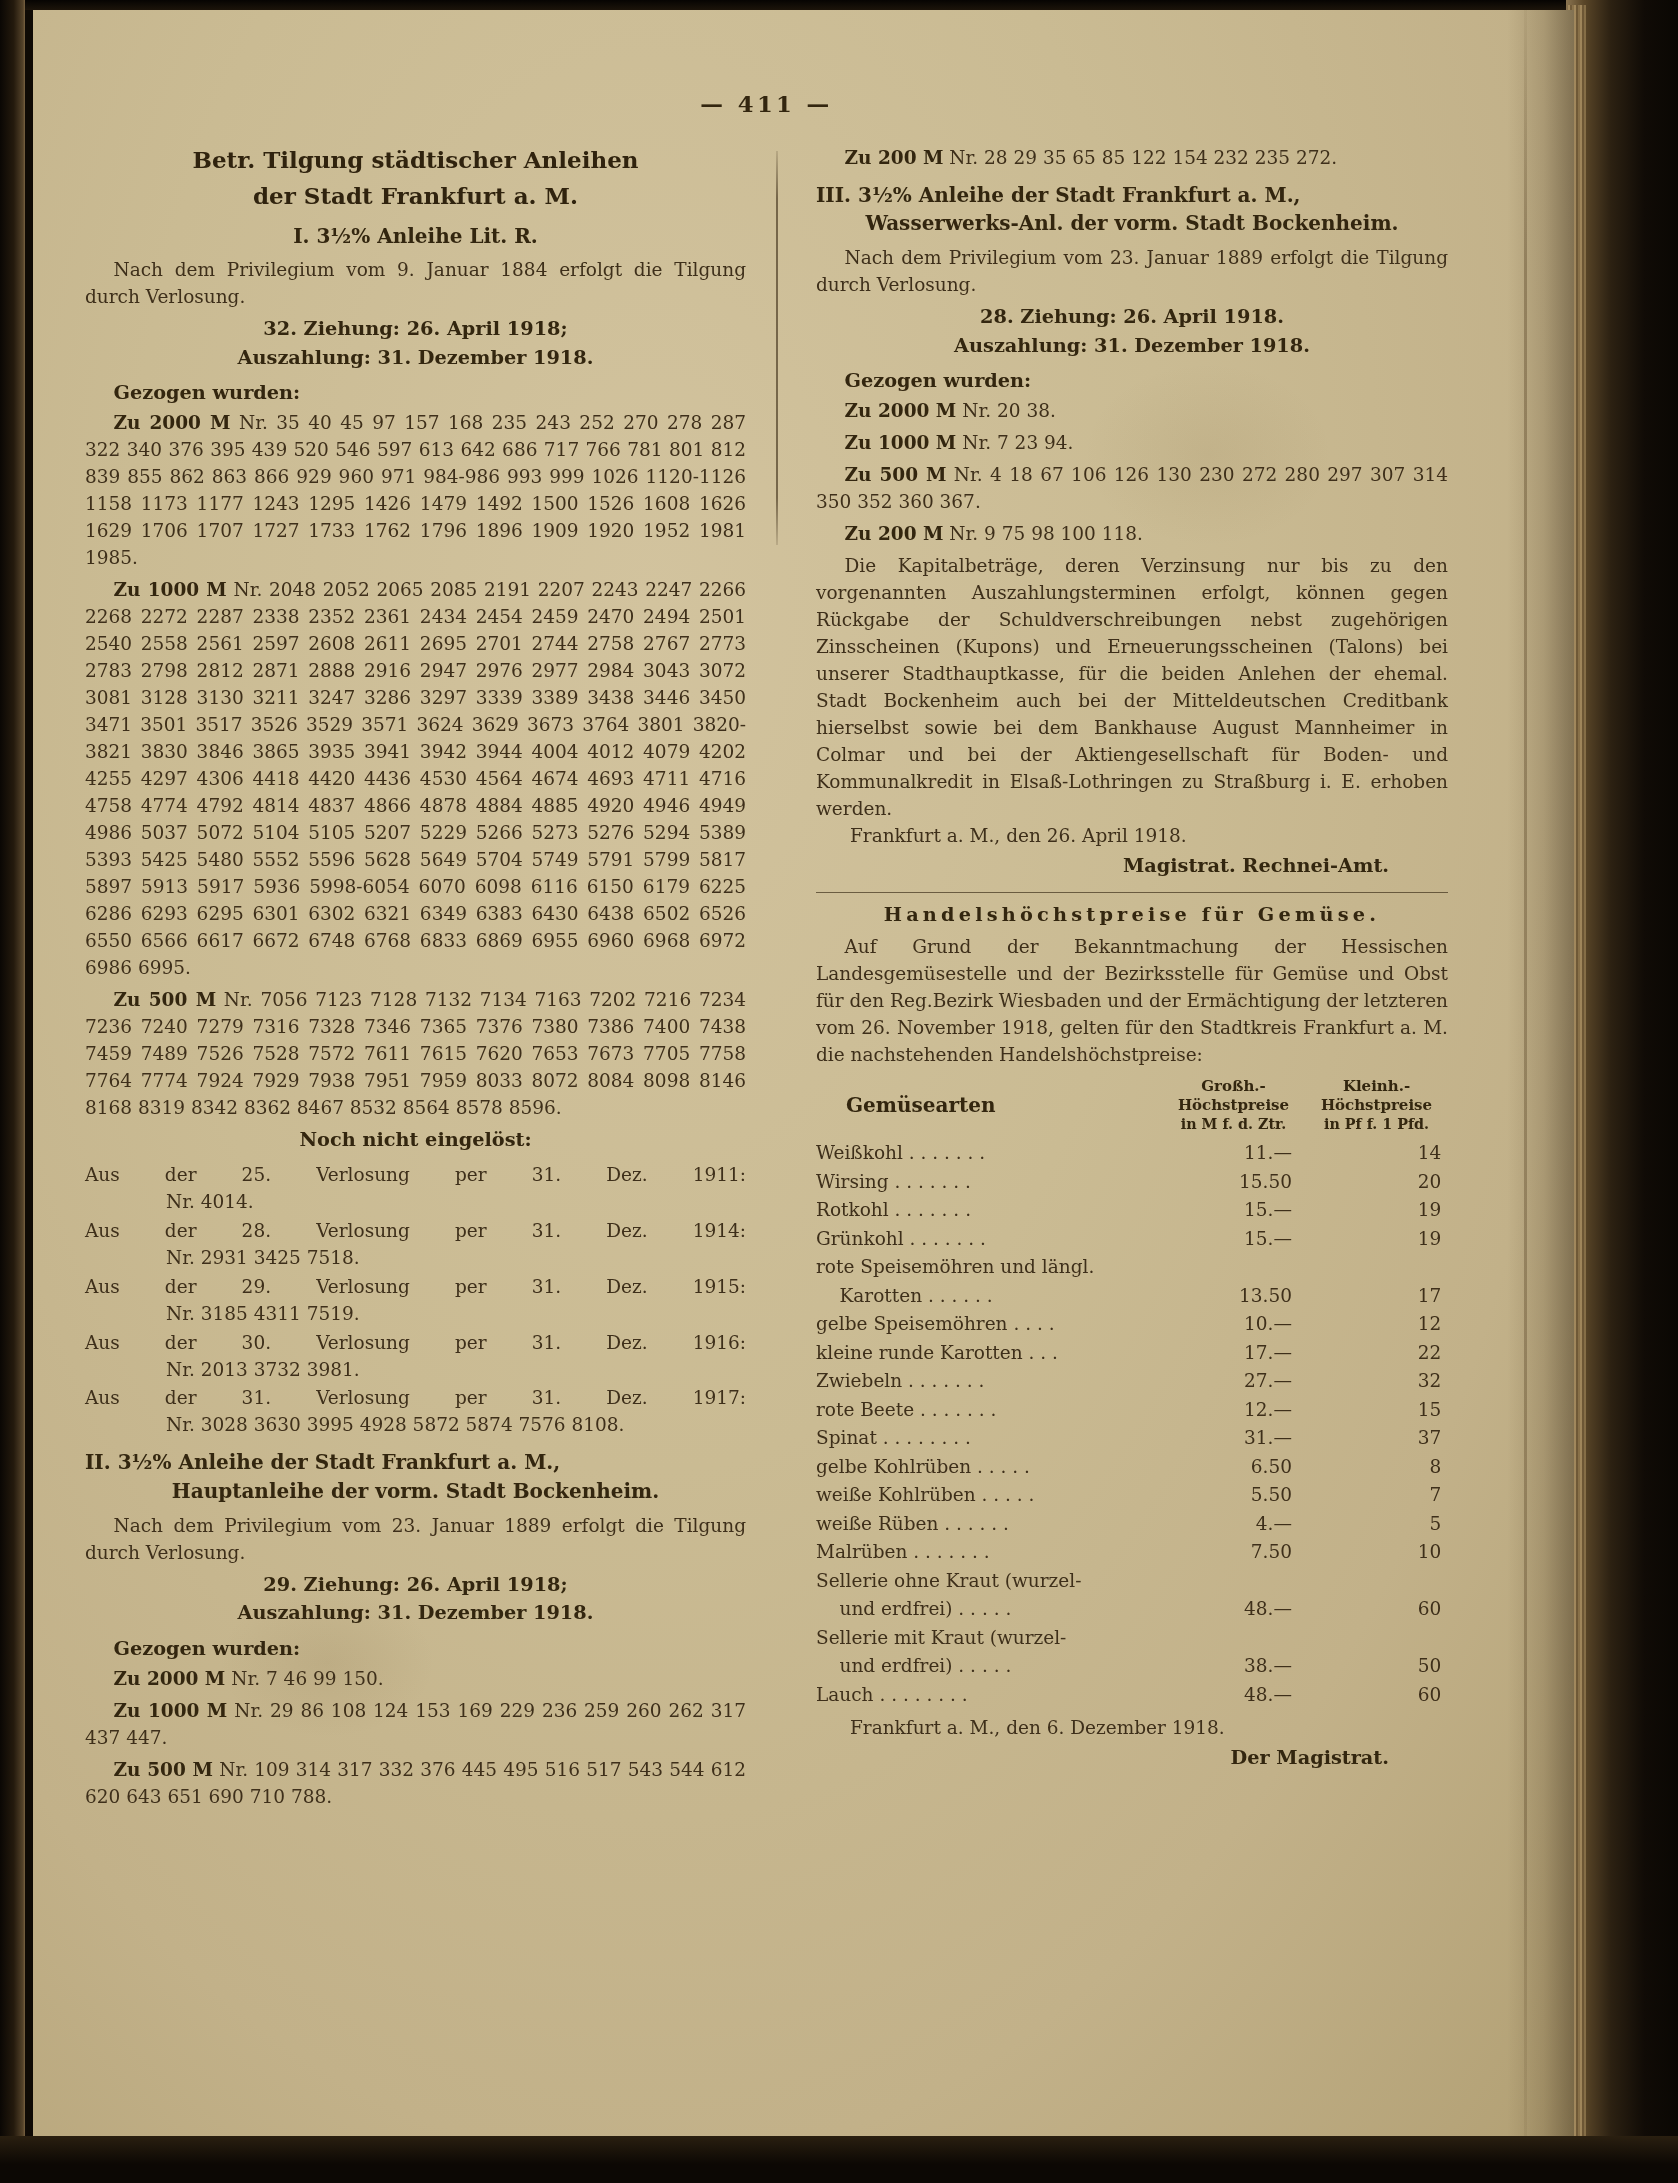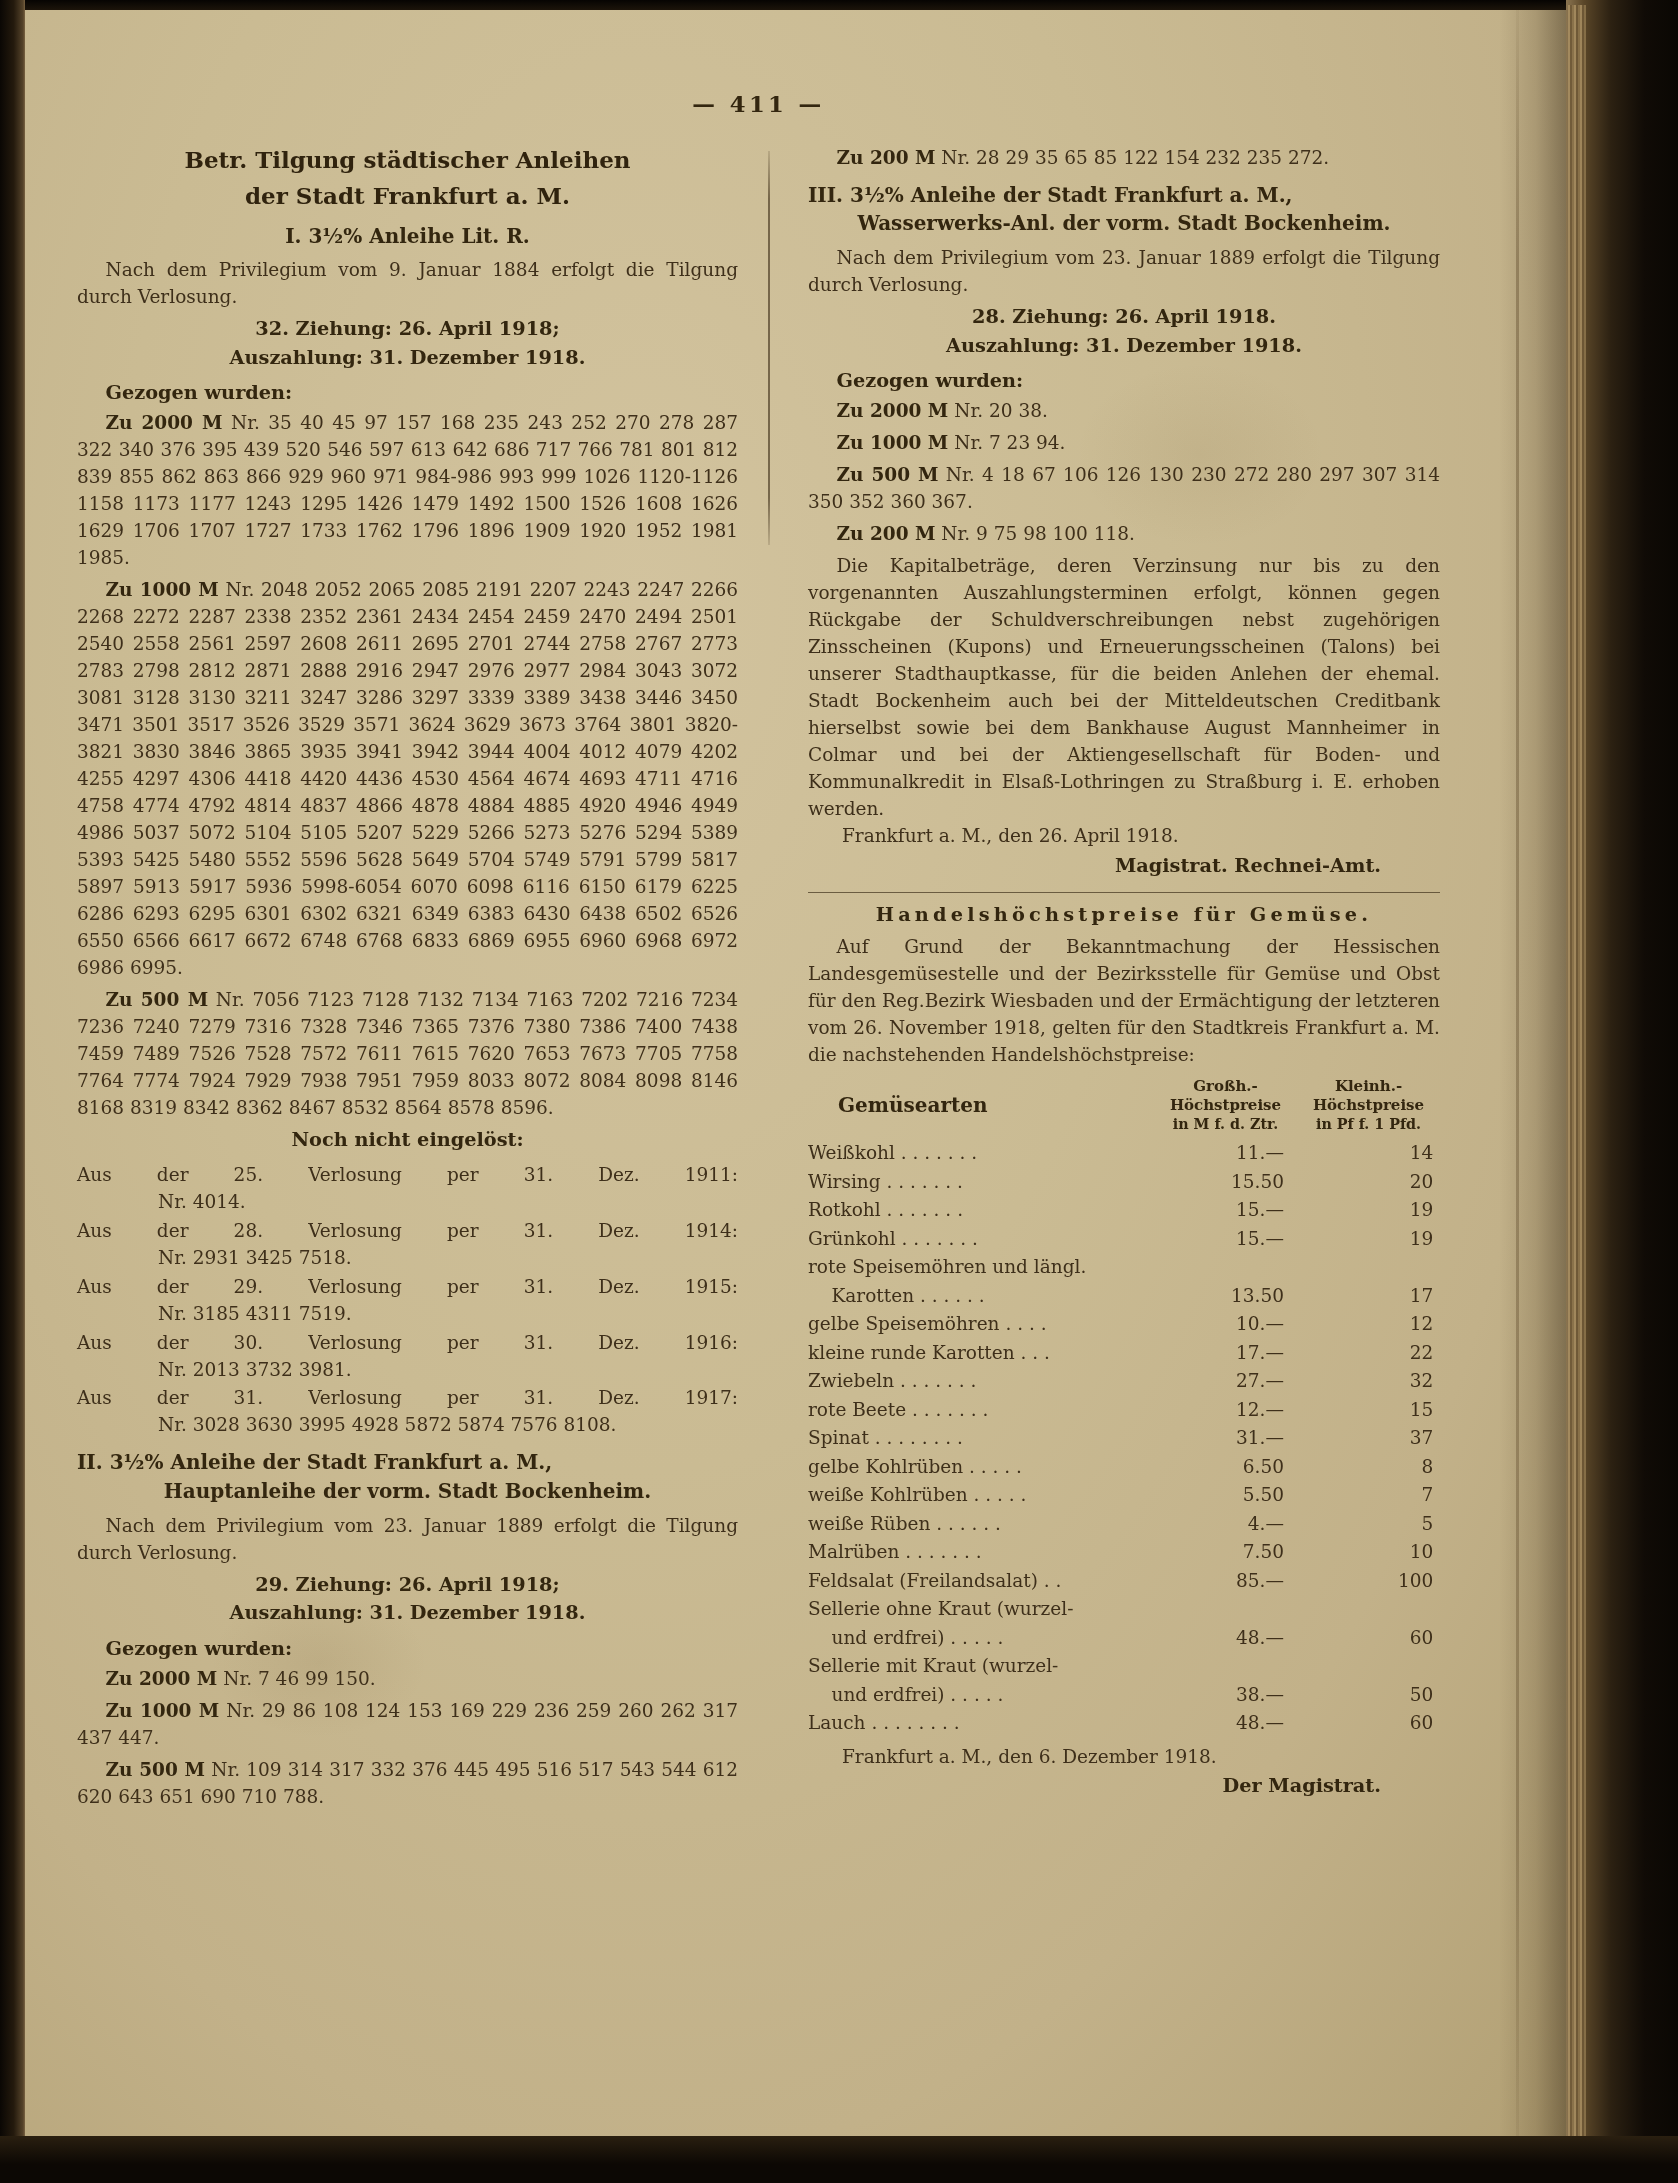--- a/index.html
+++ b/index.html
@@ -12,21 +12,21 @@
   .edge-left { position:absolute; left:0; top:0; width:25px; height:100%;
     background:linear-gradient(90deg,#0a0704 0%,#241a0d 55%,#55432a 92%,#7a6342 100%); }
   .edge-right { position:absolute; top:0; right:0; width:112px; height:100%;
     background:linear-gradient(90deg,#8a7450 0%,#5a4628 16%,#2c2112 40%,#100b06 70%,#0a0703 100%); }
   .page-stack { position:absolute; left:1.7px; top:5px; bottom:39px; width:18.5px;
     background:repeating-linear-gradient(90deg,#a98f62 0 1.7px,#6f5937 1.7px 4.2px,#8d754c 4.2px 5.9px); opacity:.85; }
   .edge-bottom { position:absolute; left:0; top:2136px; width:100%; height:47px;
     background:linear-gradient(180deg,#2a1f10 0%,#0c0804 60%); }
 
   
-  .page { position:absolute; left:25px; top:10px; width:1541px; height:2126px;
+  .page { position:absolute; left:33px; top:10px; width:1541px; height:2126px;
     background:radial-gradient(ellipse at 40% 28%, #d2c39e 0%, #cabb93 40%, #c2b189 72%, #b2a074 100%); }
   .page::after { content:""; position:absolute; top:0; right:0; width:67px; height:100%;
     background:linear-gradient(90deg, rgba(60,42,18,0) 0%, rgba(60,42,18,.18) 55%, rgba(42,28,10,.42) 100%); }
   .fold { position:absolute; top:0; right:47px; width:3.4px; height:100%;
     background:linear-gradient(180deg, rgba(84,62,32,.05), rgba(84,62,32,.36) 12%, rgba(84,62,32,.32) 85%, rgba(84,62,32,.08)); }
   .stain1 { position:absolute; left:185px; top:1577px; width:218px; height:151px; border-radius:50%;
     background:radial-gradient(ellipse, rgba(110,85,45,.10), rgba(110,85,45,0) 70%); }
   .stain2 { position:absolute; left:1049px; top:352px; width:252px; height:185px; border-radius:50%;
     background:radial-gradient(ellipse, rgba(110,85,45,.08), rgba(110,85,45,0) 70%); }
   .col-divider { position:absolute; left:743px; top:141px; width:1.7px; height:394px;
@@ -261,25 +261,20 @@
             <span class="veg-name">weiße Rüben . . . . . .</span>
             <span class="veg-g">4.—</span>
             <span class="veg-k">5</span>
           </div>
         <div class="veg-row">
             <span class="veg-name">Malrüben . . . . . . .</span>
             <span class="veg-g">7.50</span>
             <span class="veg-k">10</span>
           </div>
         <div class="veg-row">
-            <span class="veg-name">Feldsalat (Freilandsalat) . .</span>
-            <span class="veg-g">85.—</span>
-            <span class="veg-k">100</span>
-          </div>
-        <div class="veg-row">
             <span class="veg-name">Sellerie ohne Kraut (wurzel-</span>
             <span class="veg-g"></span>
             <span class="veg-k"></span>
           </div>
         <div class="veg-row">
             <span class="veg-name">&nbsp;&nbsp;&nbsp;&nbsp;und erdfrei) . . . . .</span>
             <span class="veg-g">48.—</span>
             <span class="veg-k">60</span>
           </div>
         <div class="veg-row">

